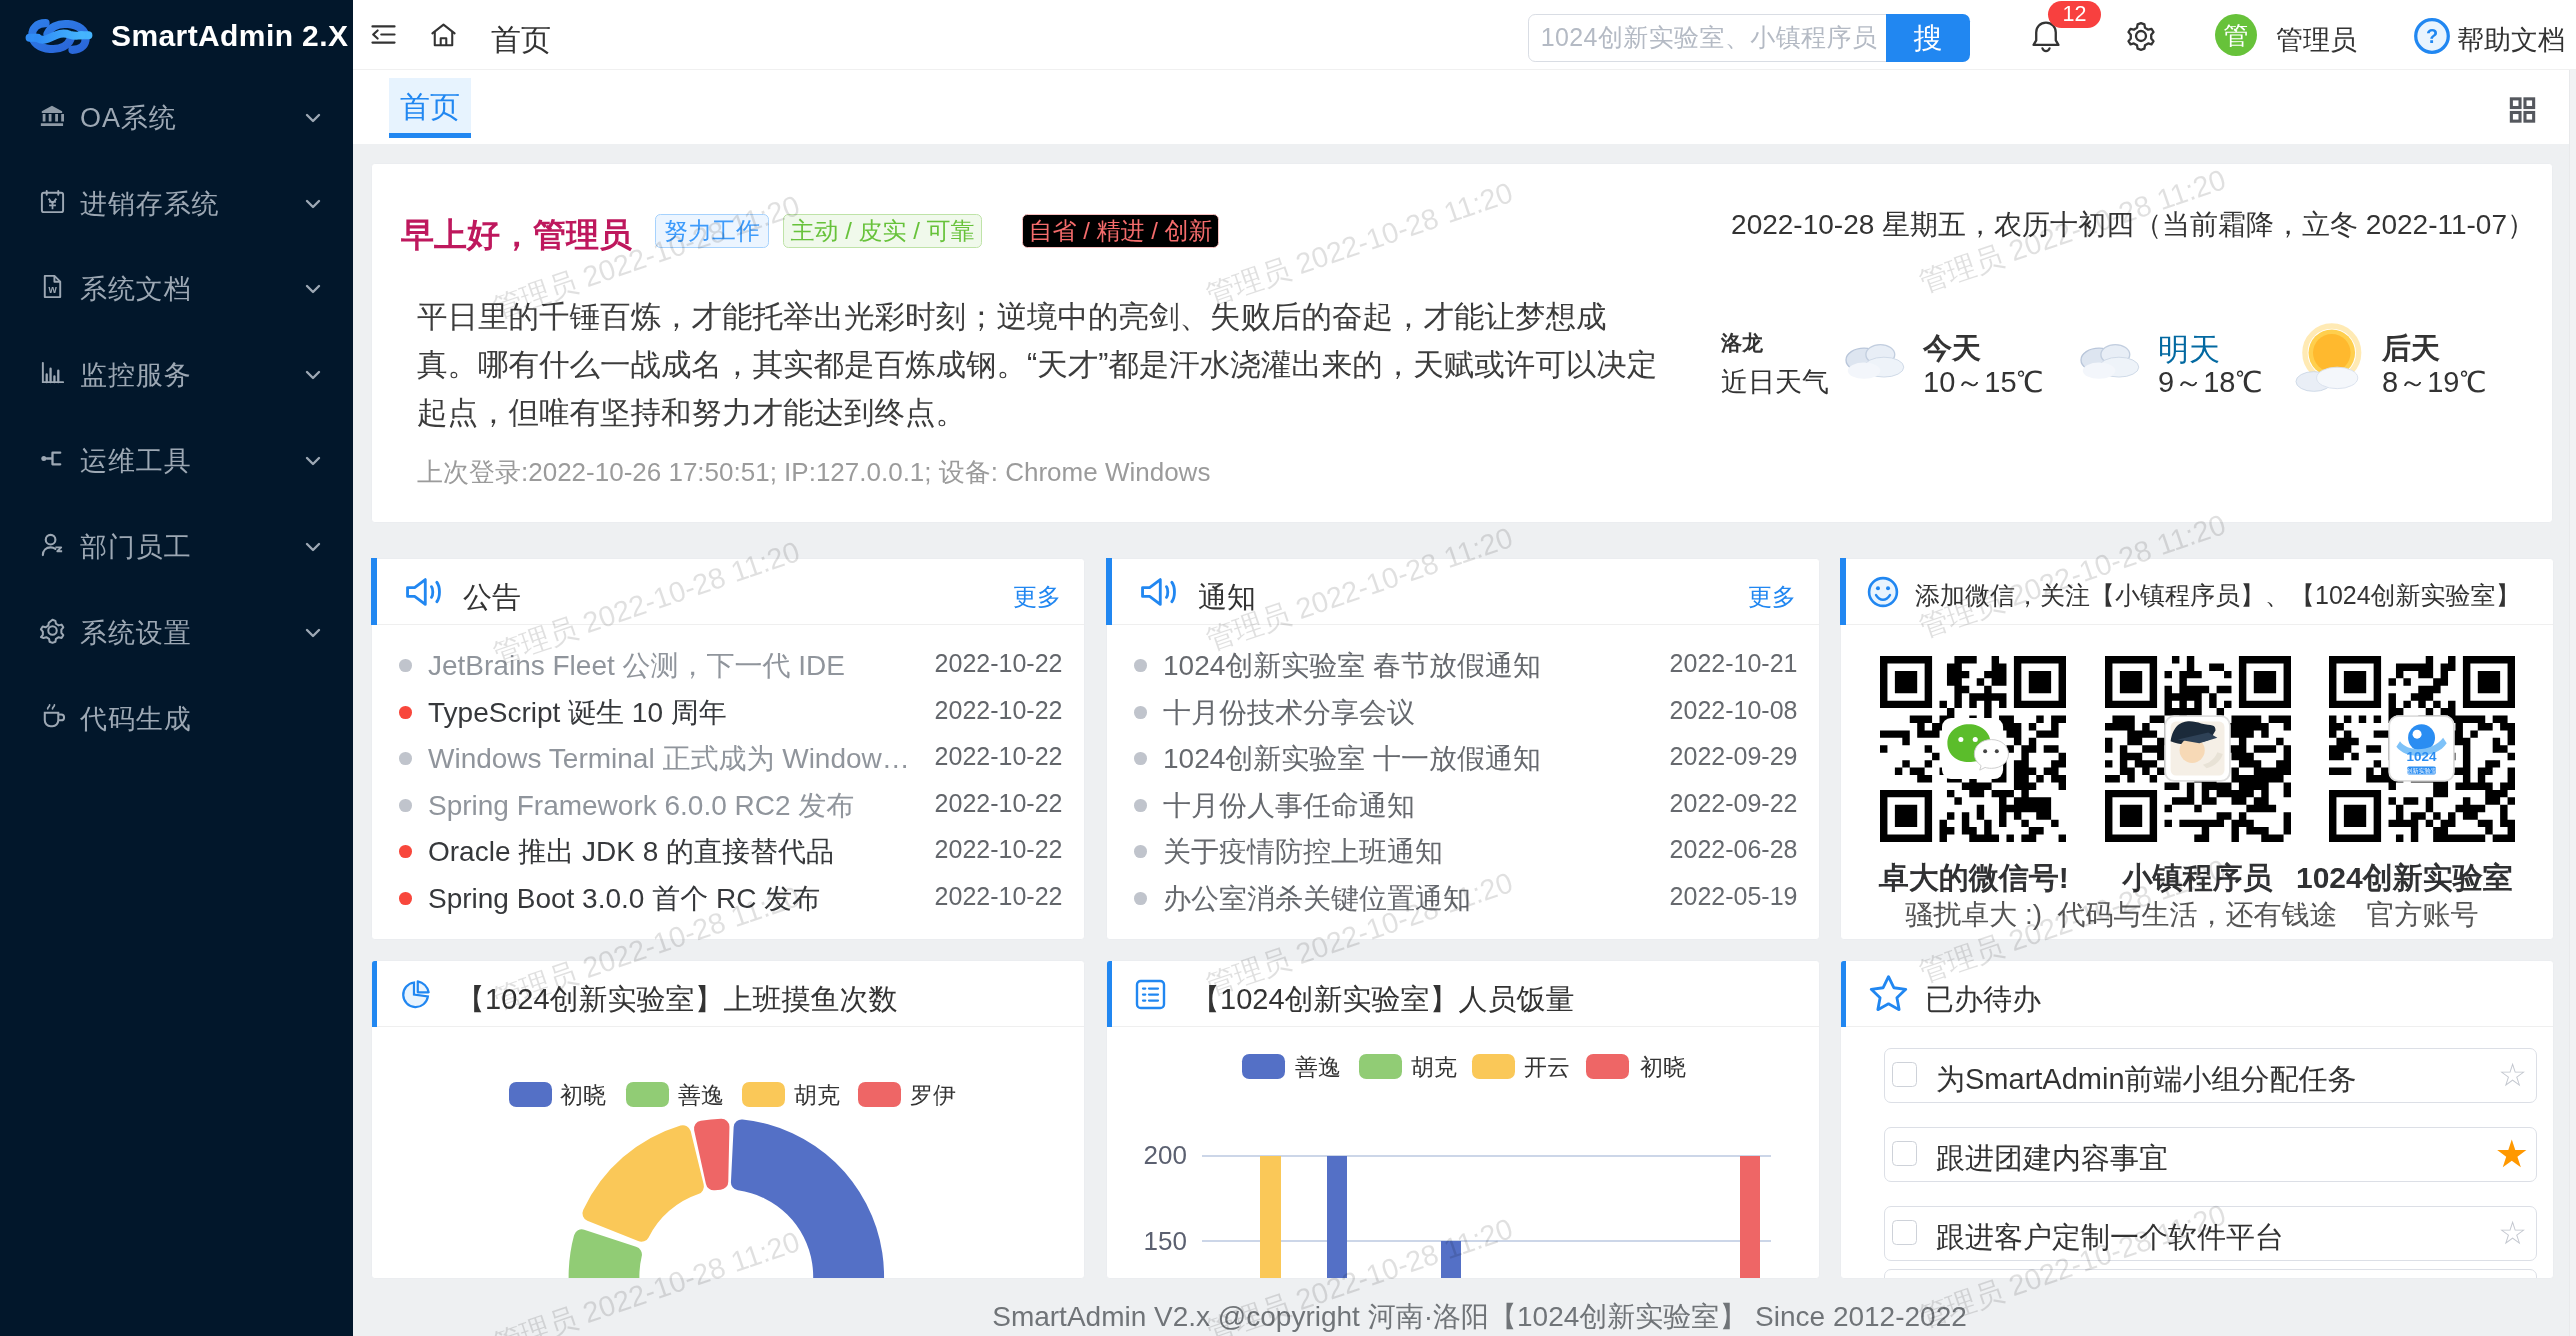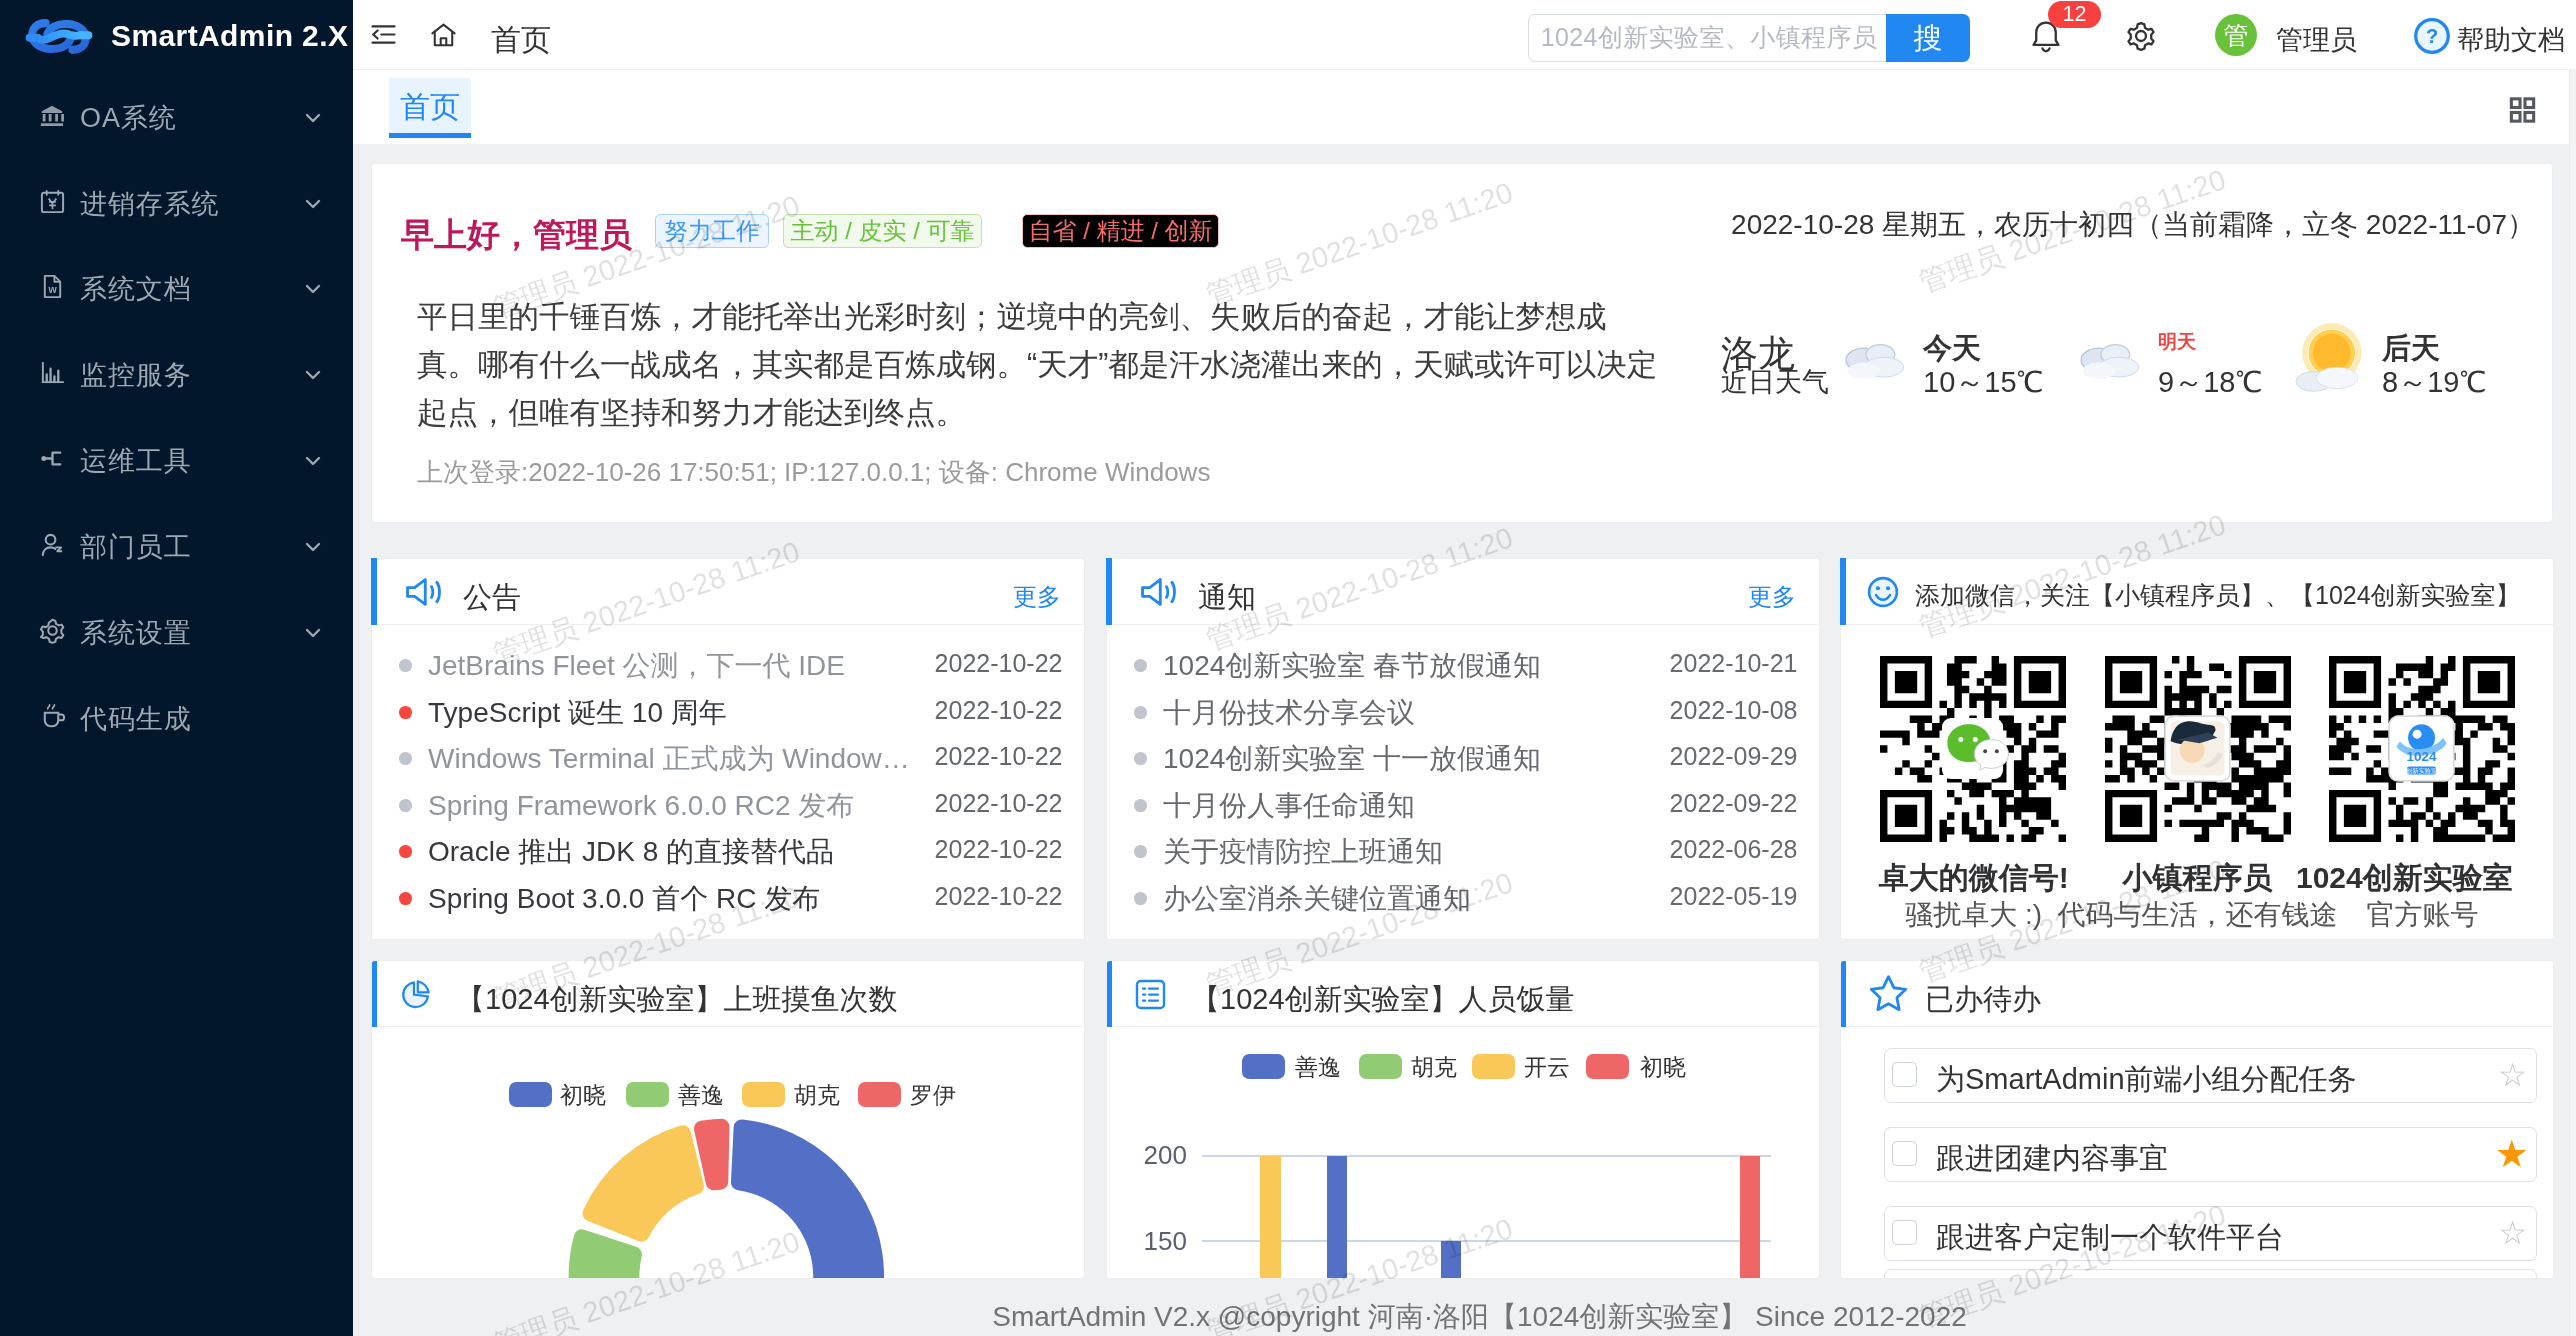--- a/index.html
+++ b/index.html
@@ -202,37 +202,37 @@
 
   <div class="card" style="left:371px;top:163px;width:2182px;height:360px">
     <div style="position:absolute;left:29px;top:49px;font-size:33px;font-weight:bold;color:#be185d;white-space:nowrap">早上好，管理员</div>
     <div class="tag" style="left:283px;width:114px;background:#ecf5ff;border-color:#a6d2fd;color:#3d9bfb">努力工作</div>
     <div class="tag" style="left:411px;width:199px;background:#f0f9eb;border-color:#bfe3a8;color:#67c23a">主动 / 皮实 / 可靠</div>
     <div class="tag" style="left:650px;width:197px;background:#000000;border-color:#f9c1c1;color:#f56c6c">自省 / 精进 / 创新</div>
     <div style="position:absolute;right:17px;top:42px;font-size:28px;color:#333;white-space:nowrap">2022-10-28 星期五，农历十初四（当前霜降，立冬 2022-11-07）</div>
     <div style="position:absolute;left:45px;top:128px;font-size:30.5px;line-height:48px;color:#3c3c3c;white-space:nowrap">平日里的千锤百炼，才能托举出光彩时刻；逆境中的亮剑、失败后的奋起，才能让梦想成<br>真。哪有什么一战成名，其实都是百炼成钢。“天才”都是汗水浇灌出来的，天赋或许可以决定<br>起点，但唯有坚持和努力才能达到终点。</div>
     <div style="position:absolute;left:45px;top:291px;font-size:26px;color:#9b9b9b">上次登录:2022-10-26 17:50:51; IP:127.0.0.1; 设备: Chrome Windows</div>
 
-    <div style="position:absolute;left:1349px;top:165px;font-size:37px;font-weight:normal;color:#333">洛龙</div>
+    <div style="position:absolute;left:1349px;top:165px;font-size:21px;font-weight:bold;color:#333">洛龙</div>
     <div style="position:absolute;left:1349px;top:200px;font-size:27px;color:#333">近日天气</div>
     <div style="position:absolute;left:1465px;top:167px"><svg width="74" height="56" viewBox="0 0 82 62">
           <ellipse cx="30" cy="32" rx="20" ry="13" fill="#dde5f0" stroke="#b9c6da" stroke-width="1.5"></ellipse>
           <ellipse cx="48" cy="26" rx="16" ry="11" fill="#e8eef6" stroke="#c2cedf" stroke-width="1.5"></ellipse>
           <ellipse cx="52" cy="40" rx="22" ry="11" fill="#eef3f9" stroke="#ccd7e5" stroke-width="1"></ellipse>
           <ellipse cx="30" cy="44" rx="18" ry="9" fill="#f3f6fb"></ellipse>
         </svg></div>
     <div style="position:absolute;left:1551px;top:165px;font-size:29px;font-weight:bold;color:#333">今天</div>
     <div style="position:absolute;left:1551px;top:199px;font-size:29px;color:#333">10～15℃</div>
     <div style="position:absolute;left:1700px;top:167px"><svg width="74" height="56" viewBox="0 0 82 62">
           <ellipse cx="30" cy="32" rx="20" ry="13" fill="#dde5f0" stroke="#b9c6da" stroke-width="1.5"></ellipse>
           <ellipse cx="48" cy="26" rx="16" ry="11" fill="#e8eef6" stroke="#c2cedf" stroke-width="1.5"></ellipse>
           <ellipse cx="52" cy="40" rx="22" ry="11" fill="#eef3f9" stroke="#ccd7e5" stroke-width="1"></ellipse>
           <ellipse cx="30" cy="44" rx="18" ry="9" fill="#f3f6fb"></ellipse>
         </svg></div>
-    <div style="position:absolute;left:1786px;top:165px;font-size:19px;font-weight:bold;color:#ef4444">明天</div>
+    <div style="position:absolute;left:1786px;top:165px;font-size:31px;font-weight:normal;color:#0369a1">明天</div>
     <div style="position:absolute;left:1786px;top:199px;font-size:29px;color:#333">9～18℃</div>
     <div style="position:absolute;left:1915px;top:151px"><svg width="86" height="90" viewBox="0 0 96 100">
           <circle cx="50" cy="42" r="26" fill="#ffcf4d"></circle>
           <circle cx="50" cy="42" r="21" fill="#ffb92e"></circle>
           <circle cx="50" cy="42" r="30" fill="none" stroke="#ffd977" stroke-width="6" opacity="0.55"></circle>
           <ellipse cx="30" cy="74" rx="20" ry="11" fill="#e9eef6" stroke="#ccd7e5" stroke-width="1"></ellipse>
           <ellipse cx="56" cy="70" rx="23" ry="12" fill="#f4f7fb" stroke="#d8e0ec" stroke-width="1"></ellipse>
         </svg></div>
     <div style="position:absolute;left:2010px;top:165px;font-size:29px;font-weight:bold;color:#333">后天</div>
     <div style="position:absolute;left:2010px;top:199px;font-size:29px;color:#333">8～19℃</div>

